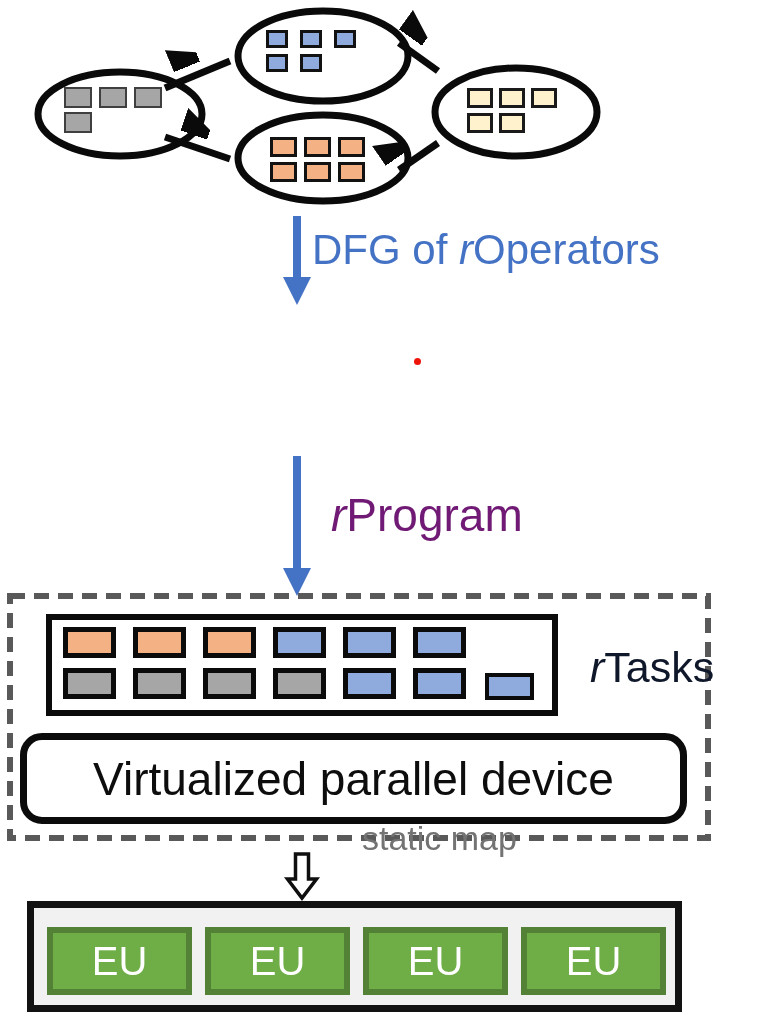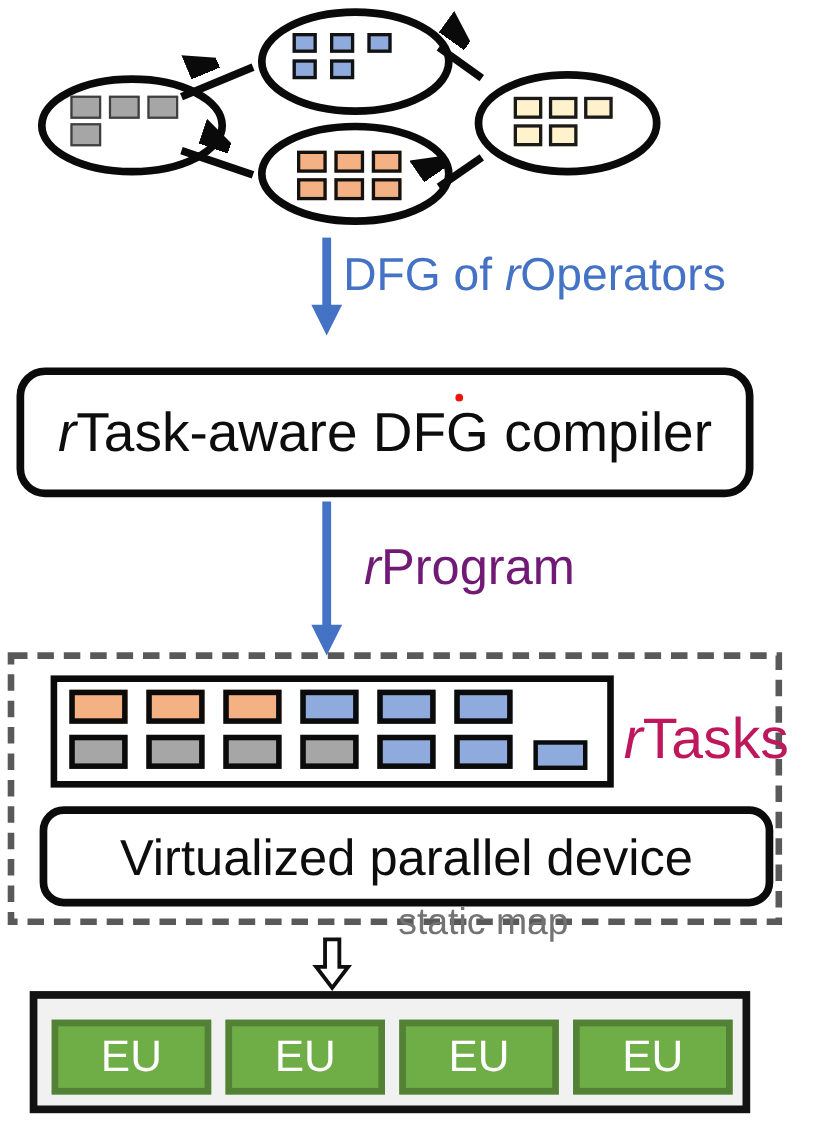--- a/index.html
+++ b/index.html
@@ -19,21 +19,21 @@
   .squares-blue{left:266px;top:30px;width:93px;column-gap:12px;row-gap:6px;}
   .squares-blue .sq{width:22px;height:18px;background:#8FAADC;border:3px solid #121212;}
   .squares-orange{left:270px;top:137px;width:97px;column-gap:7px;row-gap:5px;}
   .squares-orange .sq{width:27px;height:20px;background:#F4B183;border:3px solid #121212;}
   .squares-yellow{left:467px;top:88px;width:93px;column-gap:6px;row-gap:5px;}
   .squares-yellow .sq{width:26px;height:20px;background:#FFF2CC;border:3px solid #1a1a1a;}
 
   
   .dfg-label{left:312px;top:227px;font-size:42px;line-height:1.1;color:#4472C4;white-space:nowrap;}
   .program-label{left:331px;top:490px;font-size:46px;line-height:1.1;color:#701a75;white-space:nowrap;}
-  .rtasks-label{left:567px;top:644px;font-size:52px;line-height:1.1;color:#be185d;white-space:nowrap;}
+  .rtasks-label{left:590px;top:644px;font-size:43px;line-height:1.1;color:#0f172a;white-space:nowrap;}
   .static-label{left:362px;top:820px;font-size:34px;line-height:1.1;color:#737373;white-space:nowrap;}
 
   
   .compiler-box{left:15px;top:334px;width:670px;height:118px;box-sizing:border-box;
     border:7px solid #0b0b0b;border-radius:26px;background:#fff;
     display:flex;align-items:center;justify-content:center;
     font-size:50px;white-space:nowrap;}
   .red-dot{left:414px;top:358px;width:7px;height:7px;border-radius:50%;background:#ee1409;}
 
   
@@ -44,21 +44,21 @@
   .task{box-sizing:border-box;width:53px;height:31px;border:5px solid #0b0b0b;flex:0 0 auto;}
   .task-orange{background:#F4B183;}
   .task-blue{background:#8FAADC;}
   .task-gray{background:#A6A6A6;}
   .task-small{width:49px;height:27px;border-width:4px;margin-top:5px;margin-left:2px;}
 
   
   .virtualized-box{left:20px;top:733px;width:667px;height:91px;box-sizing:border-box;
     border:7px solid #0b0b0b;border-radius:22px;background:#fff;
     display:flex;align-items:center;justify-content:center;
-    font-size:46px;white-space:nowrap;margin-left:16px;}
+    font-size:46px;white-space:nowrap;}
 
   
   .eu-container{left:27px;top:901px;width:655px;height:111px;box-sizing:border-box;
     border:7px solid #121212;background:#F1F1F1;
     display:flex;column-gap:13px;padding:19px 14px 0 13px;align-items:flex-start;}
   .eu-box{box-sizing:border-box;width:145px;height:68px;flex:0 0 auto;
     background:#6FAD46;border:6px solid #538135;
     display:flex;align-items:center;justify-content:center;
     color:#ffffff;font-size:40px;}
 </style>
@@ -123,23 +123,20 @@
   <div class="node-squares squares-yellow">
       <div class="sq"></div>
       <div class="sq"></div>
       <div class="sq"></div>
       <div class="sq"></div>
       <div class="sq"></div>
     </div>
 
   <div class="abs dfg-label"><span>DFG of </span><span class="it">r</span><span>Operators</span></div>
 
-  <div class="abs compiler-box">
-    <span><span class="it">r</span><span>Task-aware DFG compiler</span></span>
-  </div>
   <div class="abs red-dot"></div>
 
   <div class="abs program-label"><span class="it">r</span><span>Program</span></div>
 
   <div class="abs rtasks-box">
     <div class="task-row">
         <div class="task task-orange"></div>
         <div class="task task-orange"></div>
         <div class="task task-orange"></div>
         <div class="task task-blue"></div>

